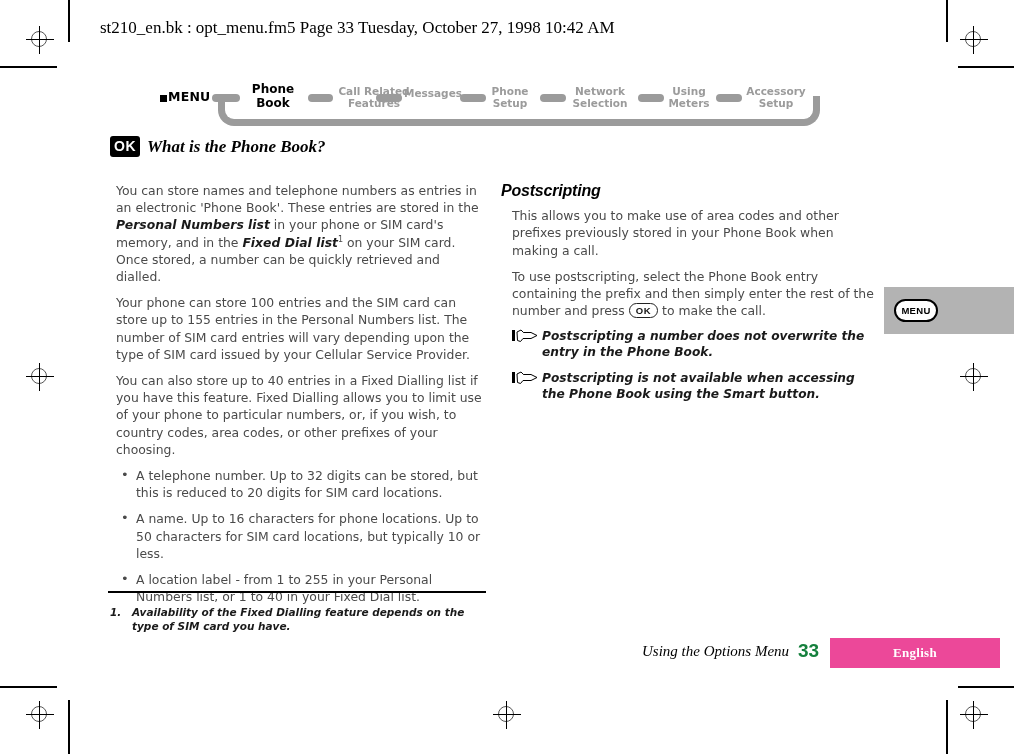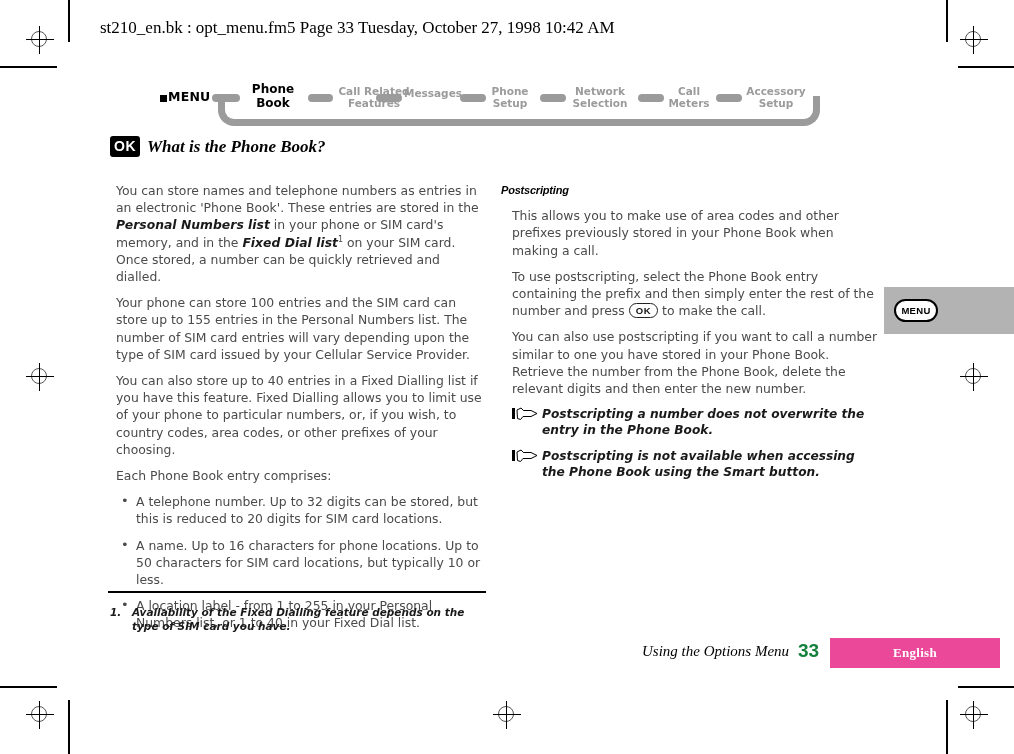--- a/index.html
+++ b/index.html
@@ -189,21 +189,21 @@
     top: -1px;
     font-size: 13px;
     color: #4a4a4a;
   }
 
   
   .sect-head {
     font-family: "Liberation Sans", sans-serif;
     font-weight: bold;
     font-style: italic;
-    font-size: 11px;
+    font-size: 16px;
     color: #000;
     margin: 0 0 8px 0;
     letter-spacing: -0.2px;
   }
   .right-body {
     padding-left: 11px;
   }
 
   
   .ok-key-round {
@@ -415,59 +415,57 @@
   </div>
 
   <div class="nav-dash" style="left:380px; width:26px;"></div>
   <div class="nav-item" style="left:404px; width:72px;">
     <div>Network</div>
     <div>Selection</div>
   </div>
 
   <div class="nav-dash" style="left:478px; width:26px;"></div>
   <div class="nav-item" style="left:502px; width:54px;">
-    <div>Call</div>
+    <div>Using</div>
     <div>Meters</div>
   </div>
 
   <div class="nav-dash" style="left:556px; width:26px;"></div>
   <div class="nav-item" style="left:580px; width:72px;">
     <div>Accessory</div>
     <div>Setup</div>
   </div>
 </div>
 
 <div class="title-row">
   <span class="ok-key-solid">OK</span>
   <span class="title-text">What is the Phone Book?</span>
 </div>
 
 <div class="col col-left">
   <p><span>You can store names and telephone numbers as entries in an electronic 'Phone Book'. These entries are stored in the </span><span class="em">Personal Numbers list</span><span> in your phone or SIM card's memory, and in the </span><span class="em">Fixed Dial list</span><sup>1</sup><span> on your SIM card. Once stored, a number can be quickly retrieved and dialled.</span></p>
 
   <p>Your phone can store 100 entries and the SIM card can store up to 155 entries in the Personal Numbers list. The number of SIM card entries will vary depending upon the type of SIM card issued by your Cellular Service Provider.</p>
   <p>You can also store up to 40 entries in a Fixed Dialling list if you have this feature. Fixed Dialling allows you to limit use of your phone to particular numbers, or, if you wish, to country codes, area codes, or other prefixes of your choosing.</p>
-  <p>Each Phone Book entry comprises:</p>
 
   <ul class="bullets">
     <li>A telephone number. Up to 32 digits can be stored, but this is reduced to 20 digits for SIM card locations.</li>
     <li>A name. Up to 16 characters for phone locations. Up to 50 characters for SIM card locations, but typically 10 or less.</li>
     <li>A location label - from 1 to 255 in your Personal Numbers list, or 1 to 40 in your Fixed Dial list.</li>
   </ul>
 </div>
 
 <div class="col col-right">
   <div class="sect-head">Postscripting</div>
 
   <div class="right-body">
     <p>This allows you to make use of area codes and other prefixes previously stored in your Phone Book when making a call.</p>
 
     <p><span>To use postscripting, select the Phone Book entry containing the prefix and then simply enter the rest of the number and press </span><span class="ok-key-round">OK</span><span> to make the call.</span></p>
 
-    <p>You can also use postscripting if you want to call a number similar to one you have stored in your Phone Book. Retrieve the number from the Phone Book, delete the relevant digits and then enter the new number.</p>
 
     <div class="note">
       <span class="hand">
         <svg viewBox="0 0 26 14" width="26" height="14" xmlns="http://www.w3.org/2000/svg">
           <rect x="0" y="1" width="3" height="11" fill="#000"></rect>
           <path d="M5 3 L9 1 L11.5 3.5 L19 3.5 L25 6.5 L19 9.5 L11 9.5 L8.5 12.5 L5.5 11.5 Z" fill="#ffffff" stroke="#000" stroke-width="1"></path>
           <path d="M11.5 3.5 L16 3.5" stroke="#000" stroke-width="0.8"></path>
         </svg>
       </span>
       <span>Postscripting a number does not overwrite the entry in the Phone Book.</span>

